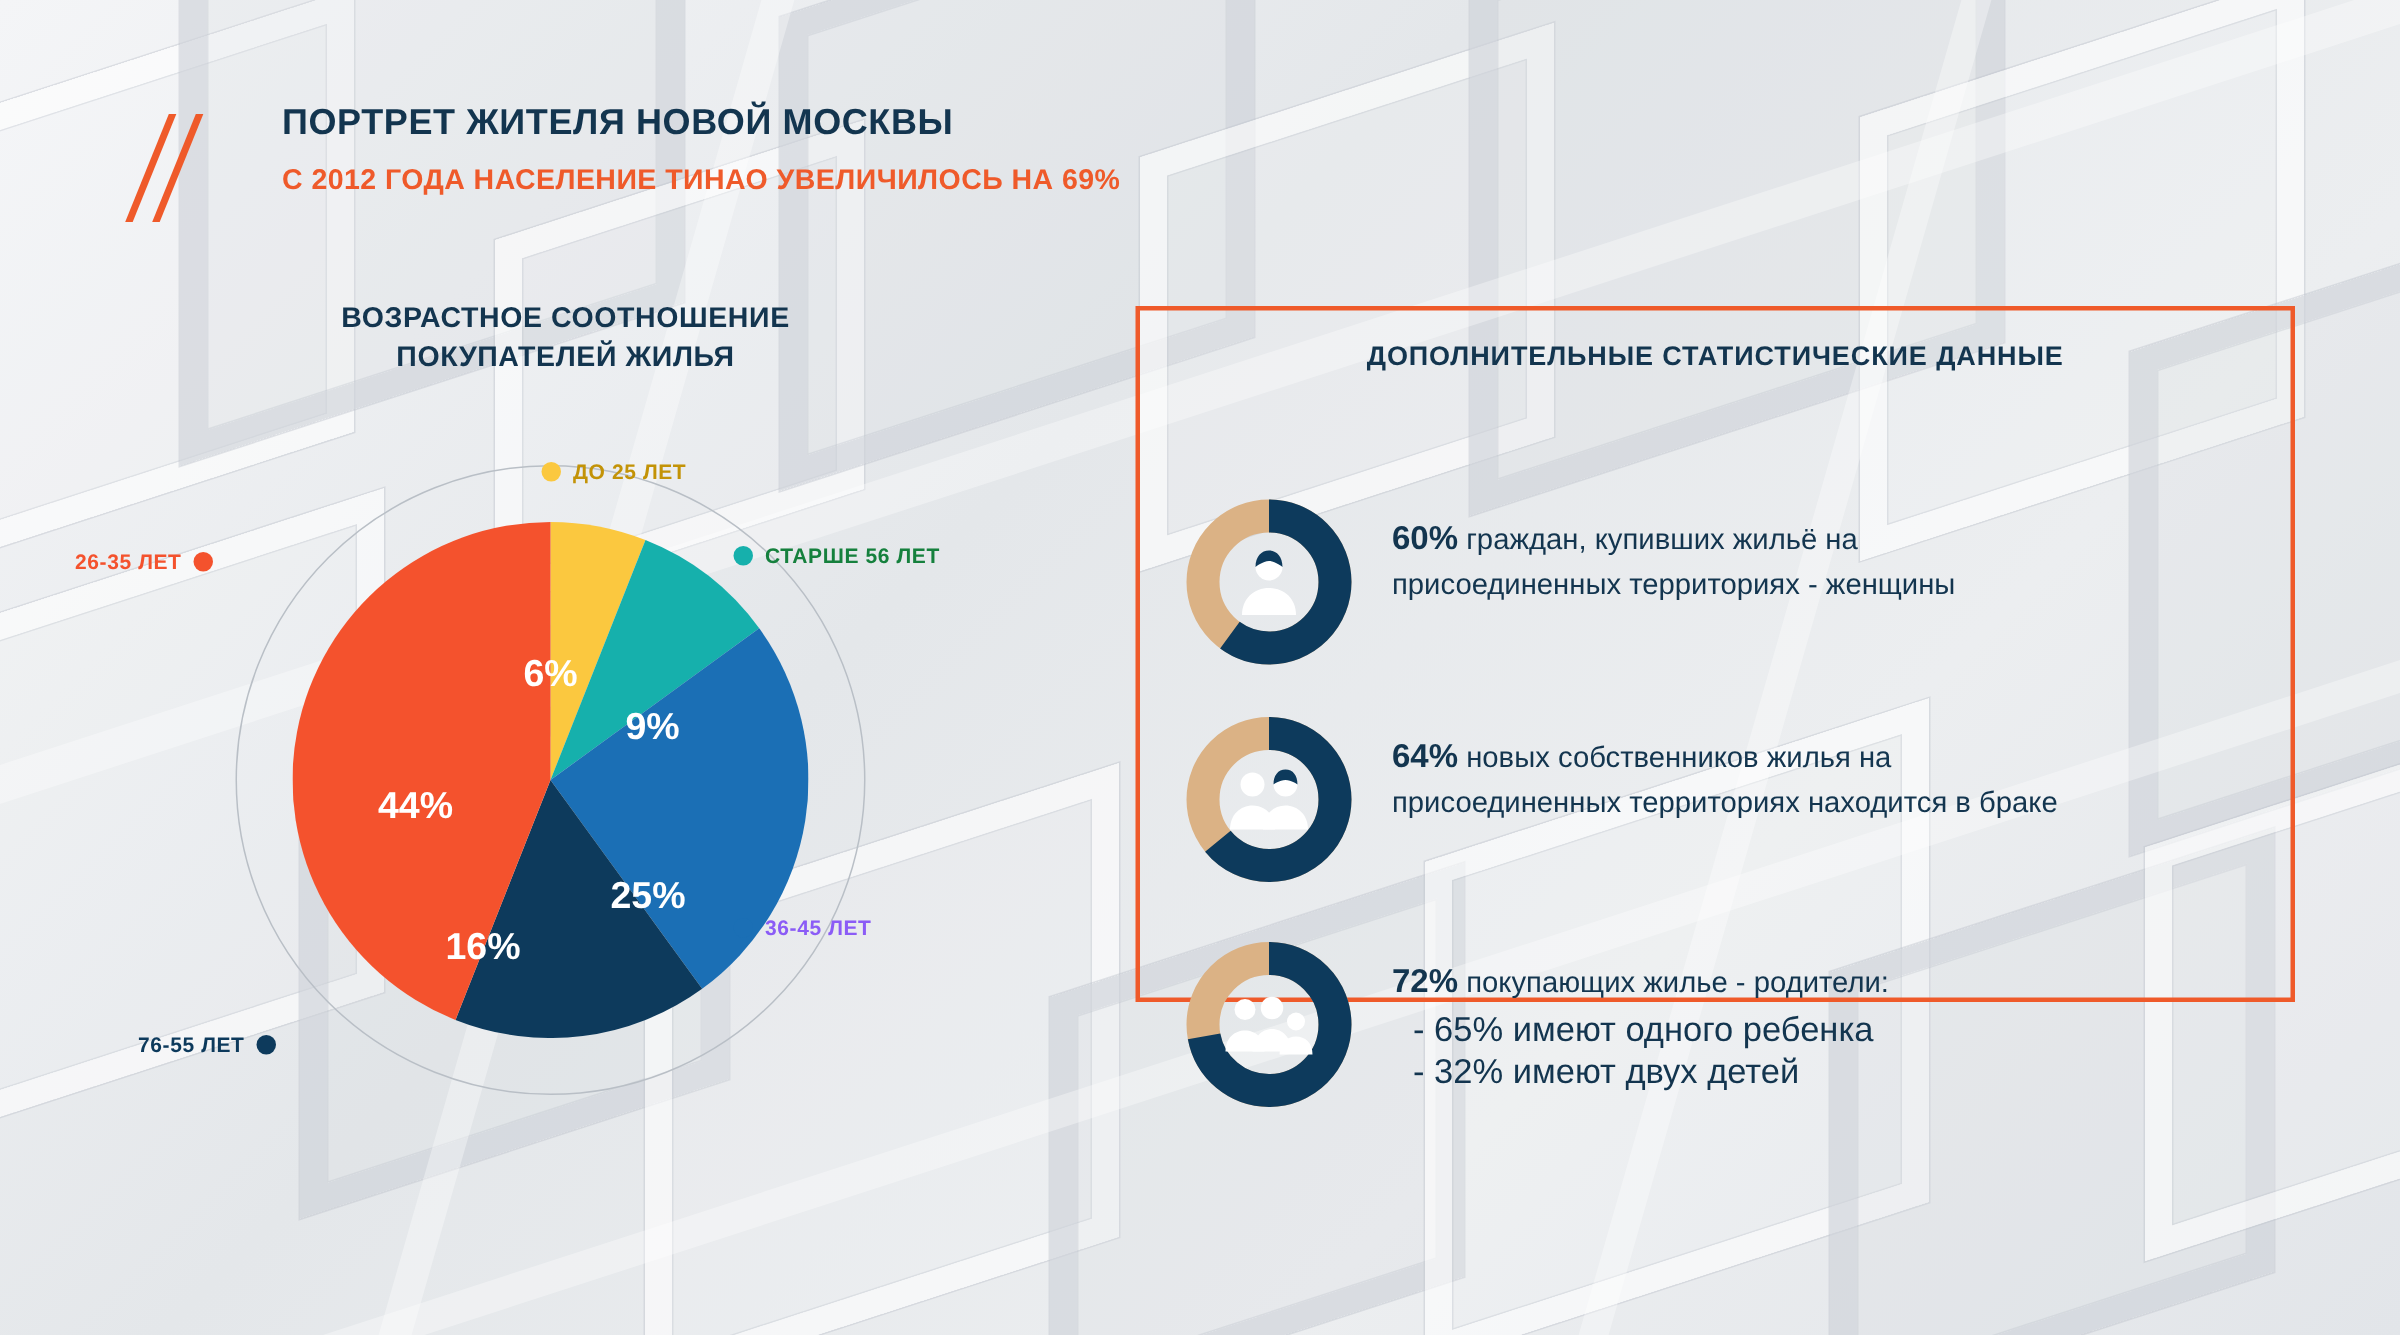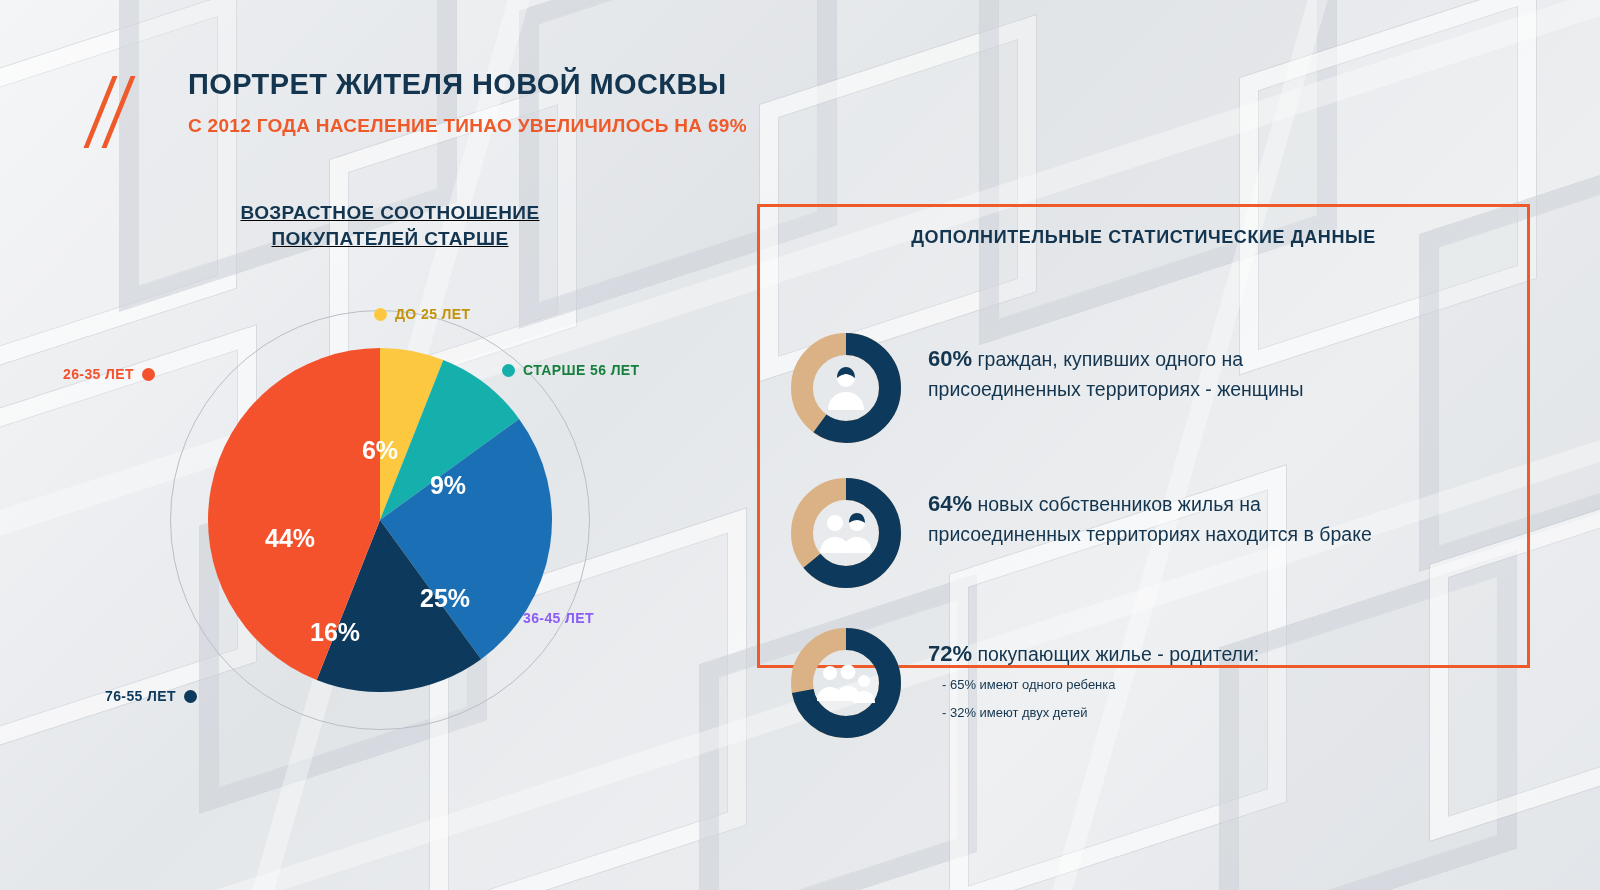--- a/index.html
+++ b/index.html
@@ -60,41 +60,40 @@
     width: 5px;
     height: 72px;
     background: #ef5a2a;
     transform: skewX(-22deg);
   }
   .slashes i.a { left: 6px; top: 0; }
   .slashes i.b { left: 24px; top: 0; }
 
   #title {
     margin: 0 0 0 96px;
-    font-size: 29px;
+    font-size: 24px;
     font-weight: bold;
     letter-spacing: 0.4px;
     color: #13354f;
   }
   #subtitle {
     margin: 14px 0 0 96px;
     font-size: 19px;
     font-weight: bold;
     letter-spacing: 0.3px;
     color: #ef5a2a;
   }
 
   
   #pie-section {
     position: absolute;
-    left: 60px;
+    left: 47px;
     top: 200px;
     width: 690px;
     height: 600px;
-    text-decoration: underline;
   }
   #pie-title {
     text-align: center;
     font-size: 19px;
     font-weight: bold;
     color: #13354f;
     line-height: 26px;
     letter-spacing: 0.4px;
     width: 620px;
     margin-left: 20px;
@@ -192,21 +191,21 @@
   }
   .stat-text {
     font-size: 19.5px;
     line-height: 30px;
     color: #13354f;
     padding-top: 12px;
   }
   .stat-text b { font-size: 22px; }
   .sub-list {
     margin-top: 2px;
-    font-size: 13px;
+    font-size: 23px;
     line-height: 28px;
     color: #13354f;
     padding-left: 14px;
   }
   .sub-list div { white-space: pre; }
 </style>
 </head>
 <body>
 
 <div id="bg">
@@ -236,21 +235,21 @@
     <i class="a"></i>
       <i class="b"></i>
   </div>
   <h1 id="title">ПОРТРЕТ ЖИТЕЛЯ НОВОЙ МОСКВЫ</h1>
   <div id="subtitle">С 2012 ГОДА НАСЕЛЕНИЕ ТИНАО УВЕЛИЧИЛОСЬ НА 69%</div>
 </div>
 
 <div id="pie-section">
   <div id="pie-title">
     <div>ВОЗРАСТНОЕ СООТНОШЕНИЕ</div>
-    <div>ПОКУПАТЕЛЕЙ СТАРШЕ</div>
+    <div>ПОКУПАТЕЛЕЙ ЖИЛЬЯ</div>
   </div>
 
   <div id="pie-wrap">
     <div id="pie-ring"></div>
     <svg id="pie" viewBox="0 0 344 344">
         <path d="M 172 172 L 172.00 0.00 A 172 172 0 0 1 235.32 12.08 Z" fill="#fbc83f"></path>
         <path d="M 172 172 L 235.32 12.08 A 172 172 0 0 1 311.15 70.90 Z" fill="#16b0ac"></path>
         <path d="M 172 172 L 311.15 70.90 A 172 172 0 0 1 273.10 311.15 Z" fill="#1b6fb5"></path>
         <path d="M 172 172 L 273.10 311.15 A 172 172 0 0 1 108.68 331.92 Z" fill="#0d3a5c"></path>
         <path d="M 172 172 L 108.68 331.92 A 172 172 0 0 1 172.00 0.00 Z" fill="#f4522d"></path>
@@ -295,21 +294,21 @@
       </svg>
       <svg class="people" viewBox="0 0 64 64">
         <circle cx="32" cy="22" r="9" fill="#ffffff"></circle>
         <path d="M14 54c0-11 8-18 18-18s18 7 18 18z" fill="#ffffff"></path>
         <path d="M23 22c0-7 4-11 9-11s9 4 9 11c0 0-5-4-9-4s-9 4-9 4z" fill="#0d3a5c"></path>
       </svg>
     </div>
     <div class="stat-text">
       <div>
         <b>60%</b>
-        <span>граждан, купивших одного на</span>
+        <span>граждан, купивших жильё на</span>
       </div>
       <div>присоединенных территориях - женщины</div>
     </div>
   </div>
 
   <div class="stat-row r2">
     <div class="donut">
       <svg viewBox="0 0 112 112" width="112" height="112">
         <circle cx="56" cy="56" r="44" fill="none" stroke="#dbb285" stroke-width="22"></circle>
         <circle class="donut-arc" cx="56" cy="56" r="44" fill="none" stroke="#0d3a5c" stroke-width="22" transform="rotate(-90 56 56)" stroke-dasharray="176.93 99.53"></circle>

